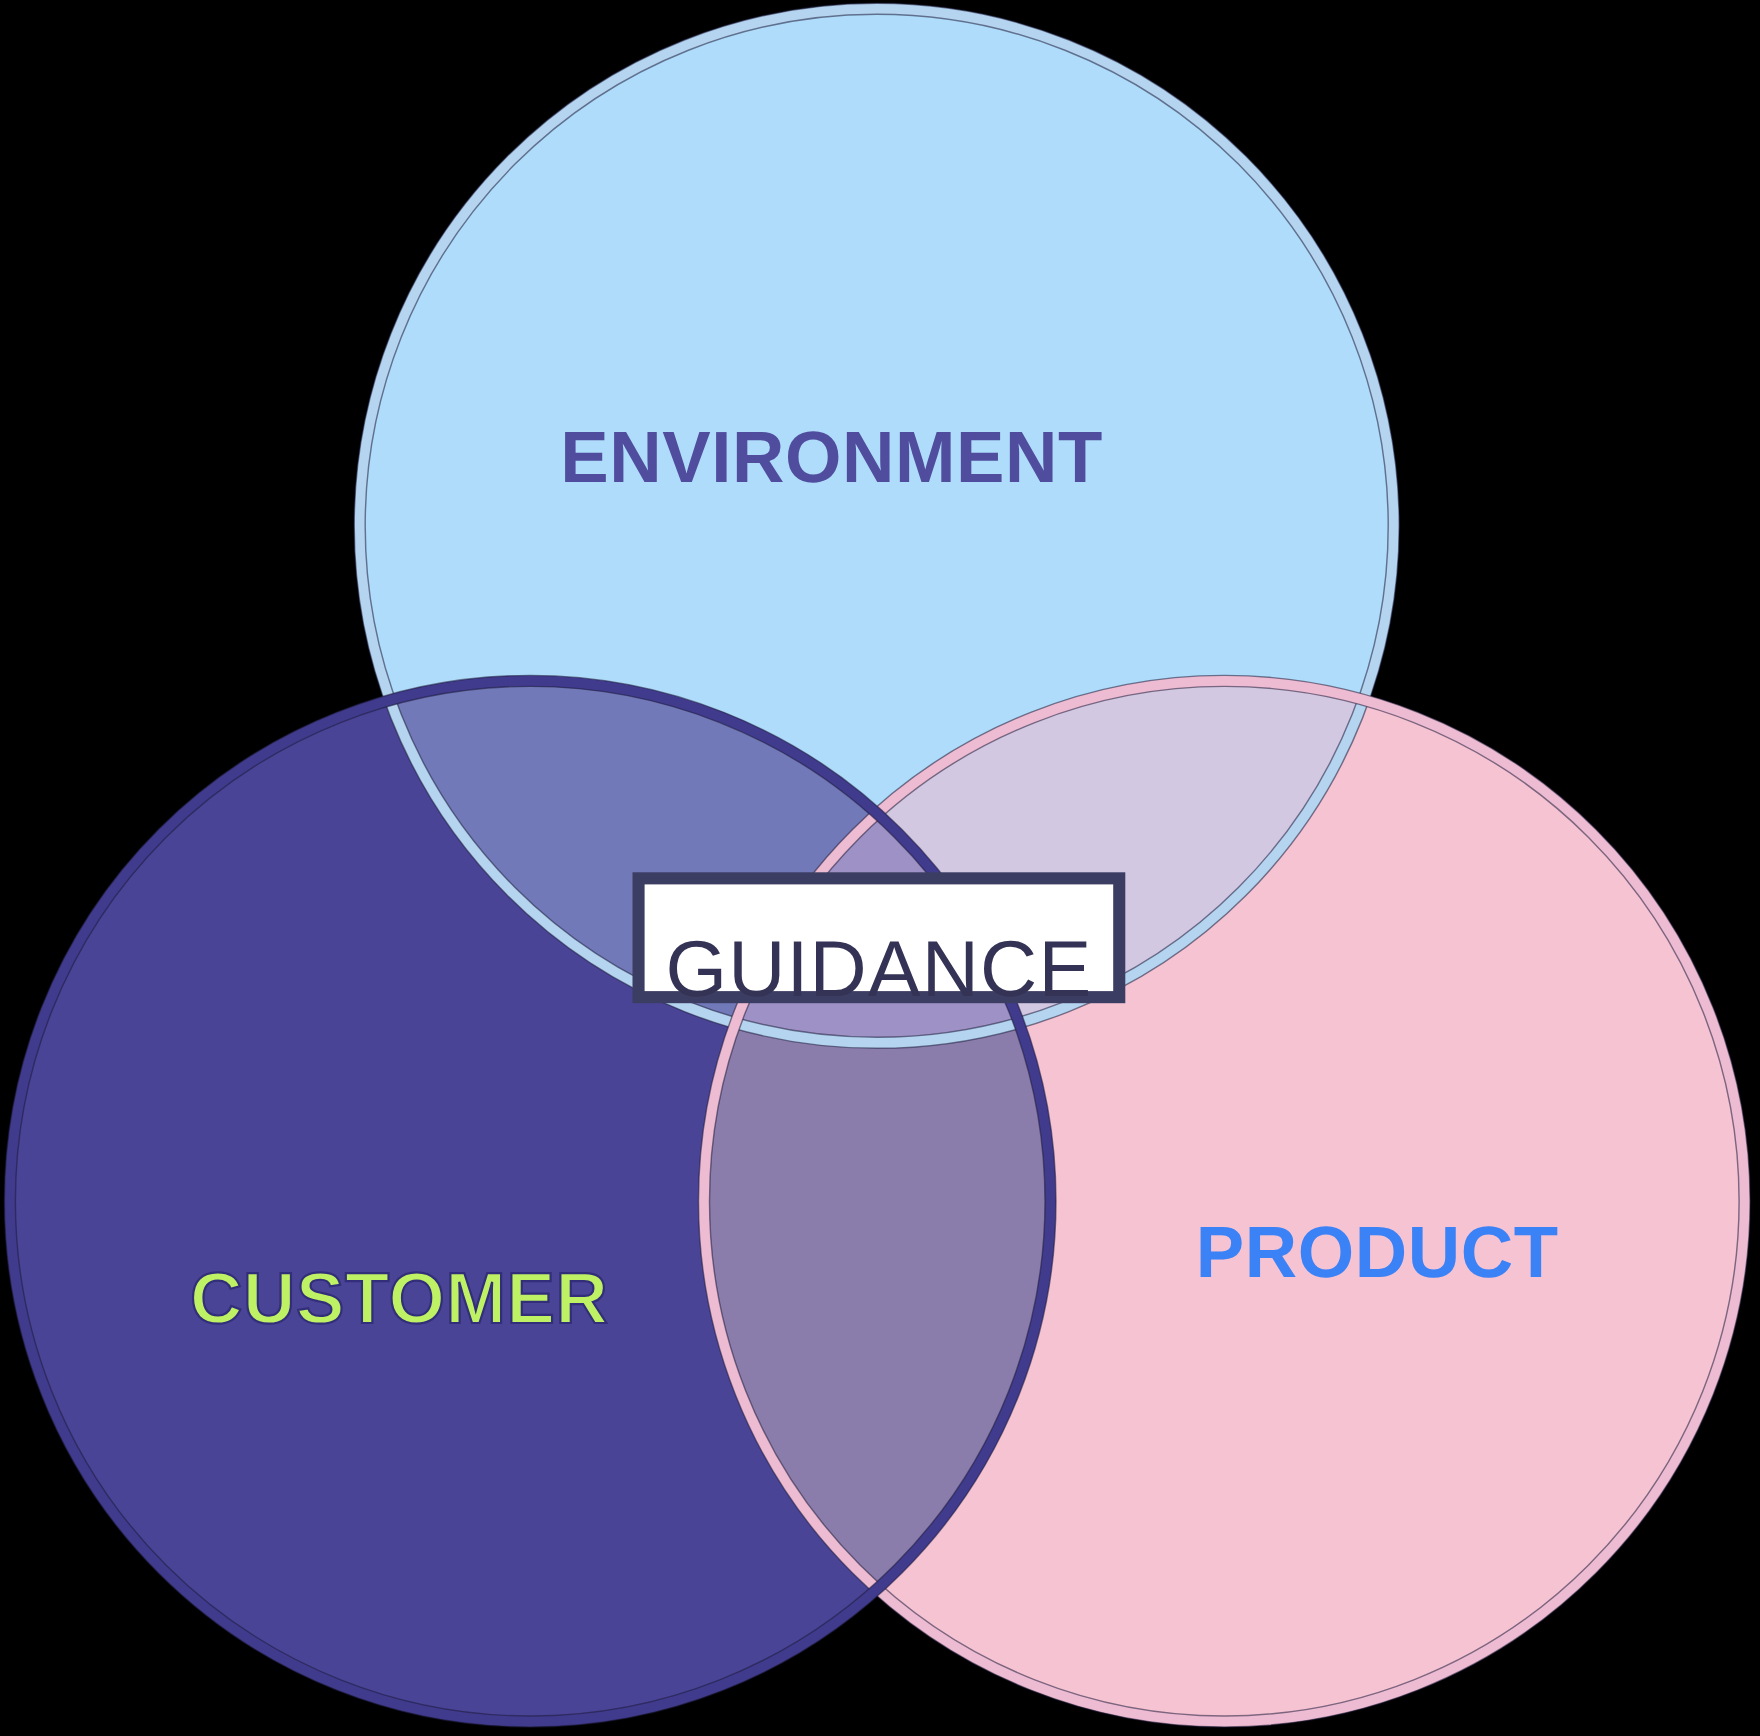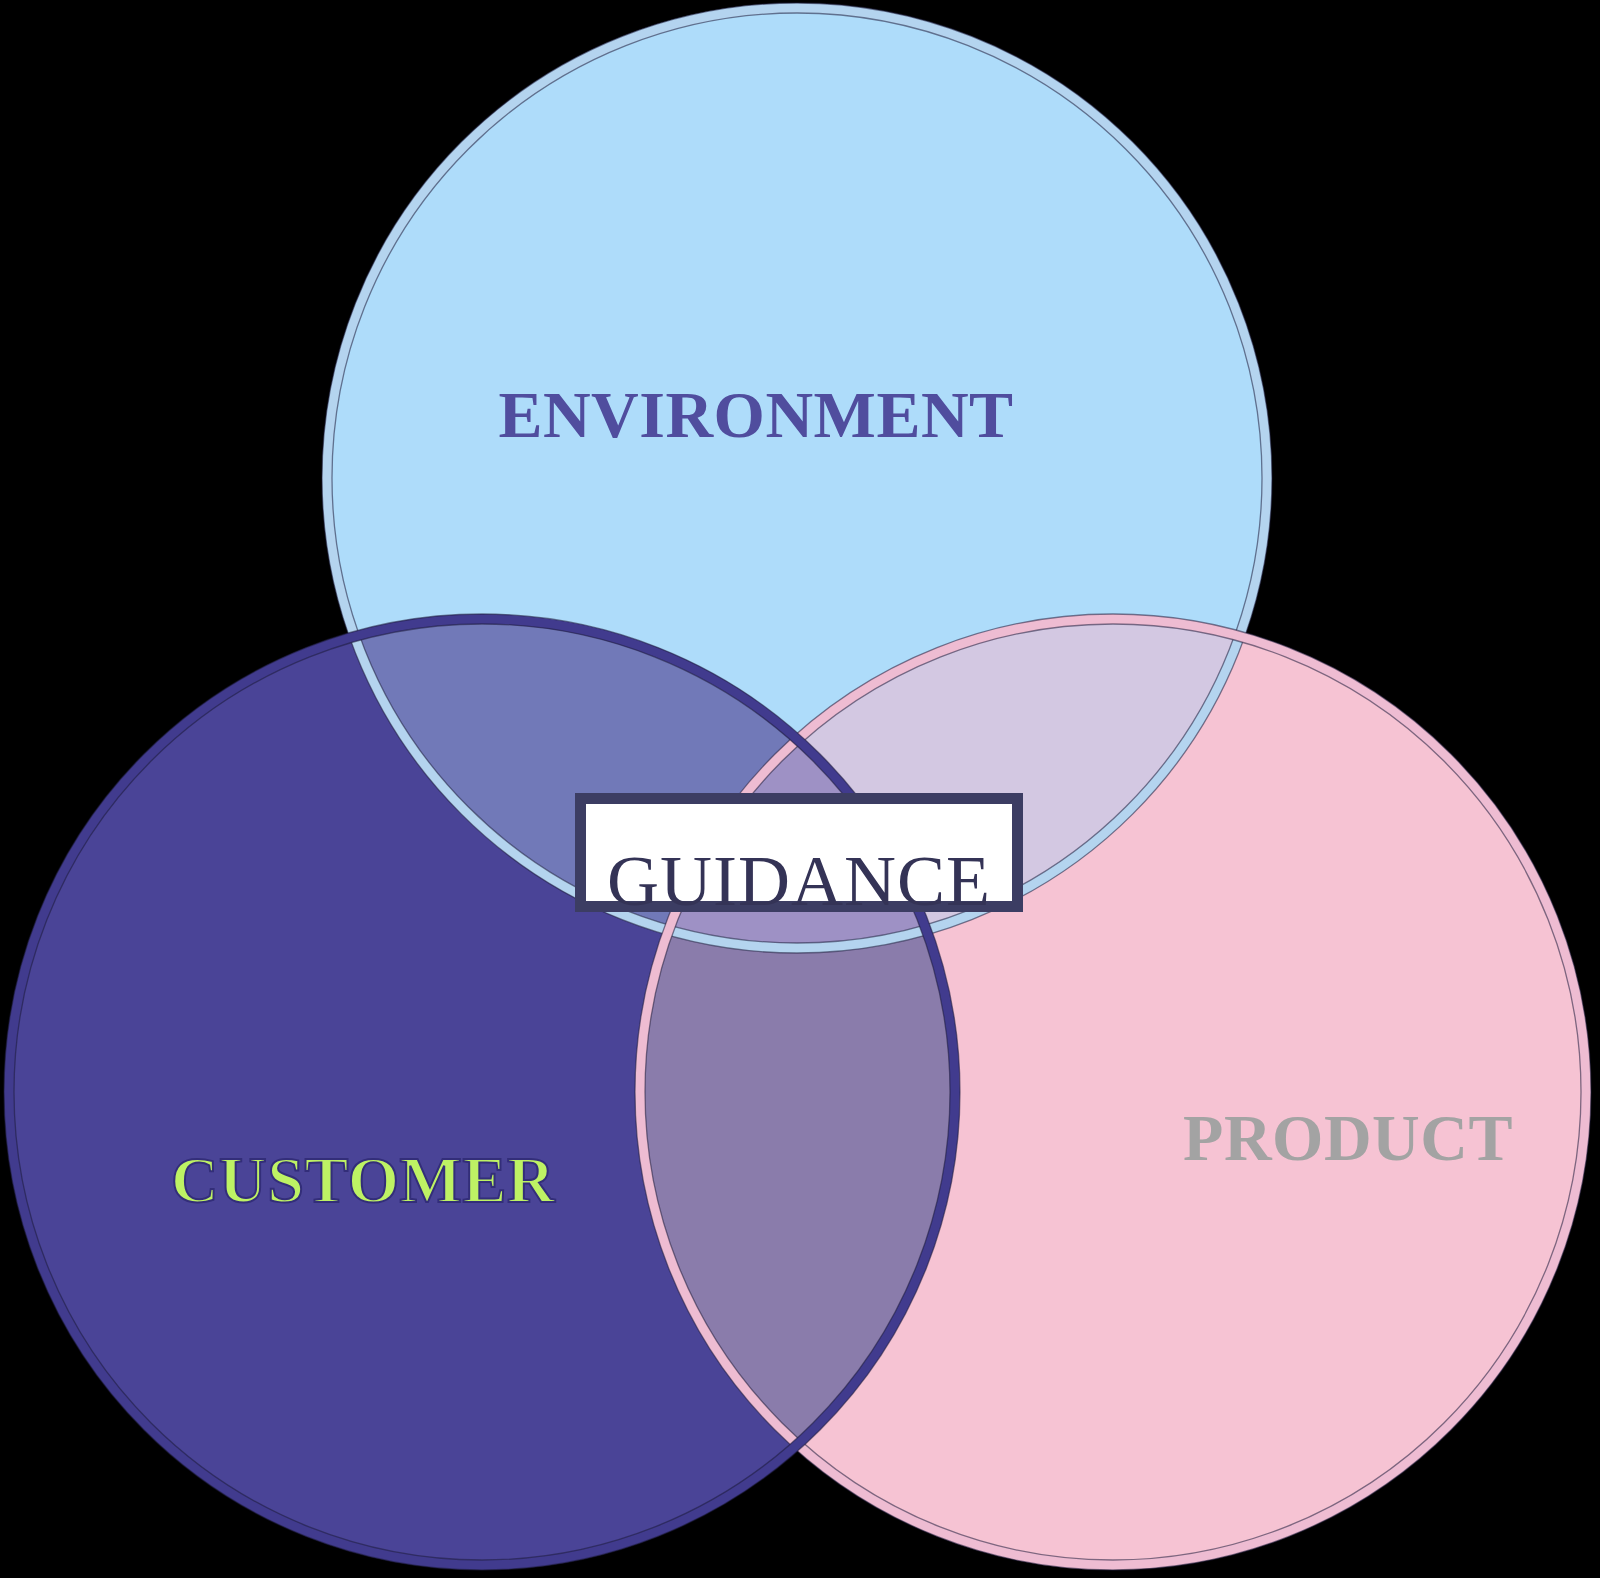--- a/index.html
+++ b/index.html
@@ -7,21 +7,21 @@
     padding: 0;
     background: #000000;
     width: 1600px;
     height: 1578px;
     overflow: hidden;
   }
   .stage {
     position: relative;
     width: 1452px;
     height: 1578px;
-    font-family: Liberation Serif, serif;
+    font-family: Liberation Sans, sans-serif;
   }
   svg.venn {
     position: absolute;
     left: 0;
     top: 0;
   }
   .label {
     position: absolute;
     transform: translate(-50%, -50%);
     font-weight: 700;
@@ -94,17 +94,17 @@
 
     <g stroke="#3c3d63">
       <rect x="580.5" y="798.5" width="437" height="108" stroke-width="11" fill="#ffffff"></rect>
     </g>
   </svg>
 
   <div class="label" style="left: 756px; top: 415px; color: rgb(80, 77, 158);">ENVIRONMENT</div>
 
   <div class="label label-outlined" style="left: 363px; top: 1180px; color: #bef264; -webkit-text-stroke-color: rgb(51, 46, 121);">CUSTOMER</div>
 
-  <div class="label" style="left: 1348px; top: 1138px; color: #a3a3a3;">PRODUCT</div>
+  <div class="label" style="left: 1252px; top: 1138px; color: #3b82f6;">PRODUCT</div>
 
   <div class="label label-center" style="left: 799px; top: 853px; color: rgb(52, 51, 86); margin-top: 28px;">GUIDANCE</div>
 
 </div>
 
 </body></html>

